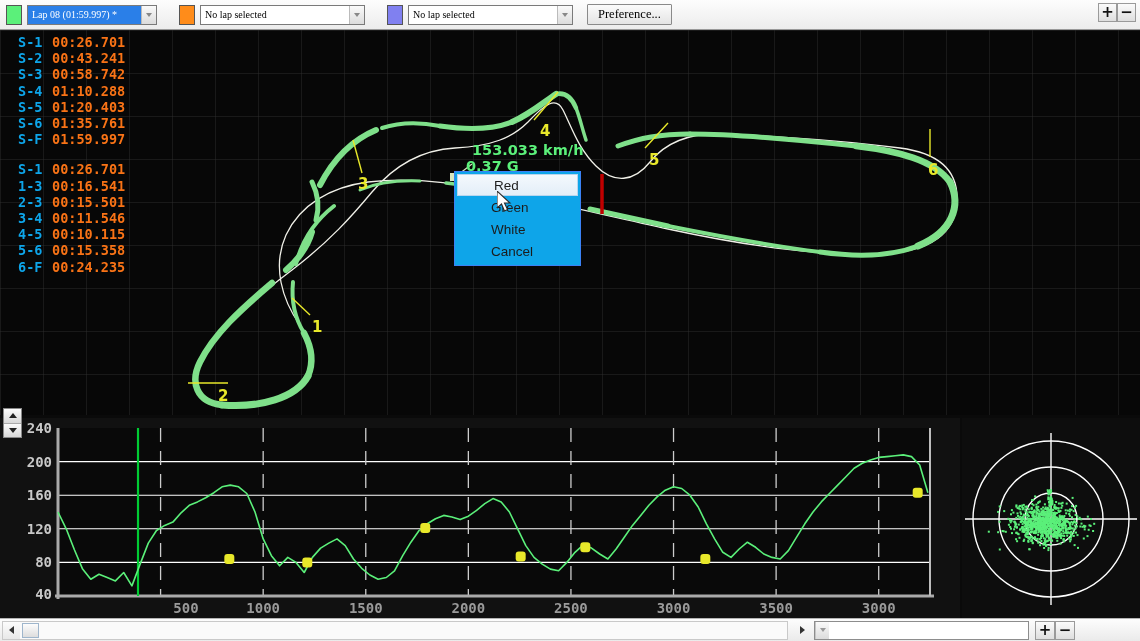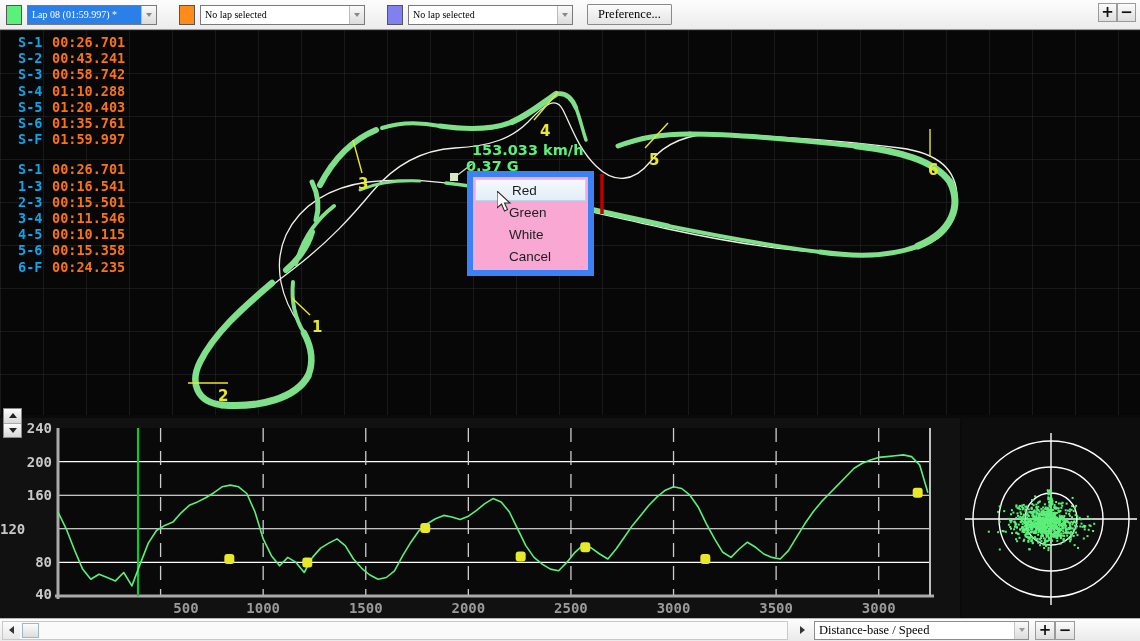--- a/index.html
+++ b/index.html
@@ -69,22 +69,22 @@
     position:absolute; color:#e8e82a; font-size:15px; font-weight:bold;
     font-family:"DejaVu Sans", sans-serif;
   }
   .readout {
     position:absolute; color:#5bf07a; font-weight:bold;
     font-family:"DejaVu Sans", sans-serif; font-size:14.5px; white-space:nowrap;
   }
 
   
   .ctxmenu {
-    position:absolute; left:467px; top:141px; width:127px;
-    background:#f9a8d4; border:6px solid #3b82f6;
+    position:absolute; left:454px; top:141px; width:127px;
+    background:#0ea5e9; border:1px solid #3b82f6;
     padding:2px 0 3px 0; z-index:40;
   }
   .ctxitem {
     height:22px; display:flex; align-items:center;
     padding-left:36px; font-size:13.5px; color:#1c1c1c;
     font-family:"Liberation Sans", sans-serif;
   }
   .ctxitem.hl {
     background:linear-gradient(#f4f9fd,#e3eef8);
     border:1px solid #b8d6ee; margin:0 2px; height:22px;
@@ -351,21 +351,21 @@
         <rect x="420.2658823529412" y="104.96" width="10" height="10" rx="3" fill="#e8e82a"></rect>
         <rect x="515.6729411764707" y="133.52" width="10" height="10" rx="3" fill="#e8e82a"></rect>
         <rect x="580.3035294117648" y="124.28" width="10" height="10" rx="3" fill="#e8e82a"></rect>
         <rect x="700.3317647058823" y="136.04" width="10" height="10" rx="3" fill="#e8e82a"></rect>
         <rect x="912.6894117647058" y="69.68" width="10" height="10" rx="3" fill="#e8e82a"></rect>
       </svg>
     <div id="ylabels">
         <div class="ylab" style="top: 10px; width: 52px; left: 0px; text-align: right;">240</div>
         <div class="ylab" style="top: 43.6px; width: 52px; left: 0px; text-align: right;">200</div>
         <div class="ylab" style="top: 77.2px; width: 52px; left: 0px; text-align: right;">160</div>
-        <div class="ylab" style="top: 110.8px; width: 52px; left: 0px; ">120</div>
+        <div class="ylab" style="top: 110.8px; width: 52px; left: 0px; text-align: right;">120</div>
         <div class="ylab" style="top: 144.4px; width: 52px; left: 0px; text-align: right;">80</div>
         <div class="ylab" style="top: 176px; width: 52px; left: 0px; text-align: right;">40</div>
       </div>
     <div id="xlabels">
         <div class="xlab" style="left: 146px; top: 182px; margin-left: 40px;">500</div>
         <div class="xlab" style="left: 263.176px; top: 182px;">1000</div>
         <div class="xlab" style="left: 365.765px; top: 182px;">1500</div>
         <div class="xlab" style="left: 468.353px; top: 182px;">2000</div>
         <div class="xlab" style="left: 570.941px; top: 182px;">2500</div>
         <div class="xlab" style="left: 673.529px; top: 182px;">3000</div>
@@ -1331,21 +1331,20 @@
     <div class="sbar-scroll">
       <div class="sbar-left">
           <i></i>
         </div>
       <div class="sbar-thumb"></div>
     </div>
     <div class="sbar-right-arrow">
         <i></i>
       </div>
     <div class="modecombo">
-      <span class="txt">Distance-base / Speed</span>
       <span class="arrowbtn">
           <i></i>
         </span>
     </div>
     <div class="sb-pm">
       <div class="pmbtn2">+</div>
       <div class="pmbtn2">−</div>
     </div>
   </div>
 

